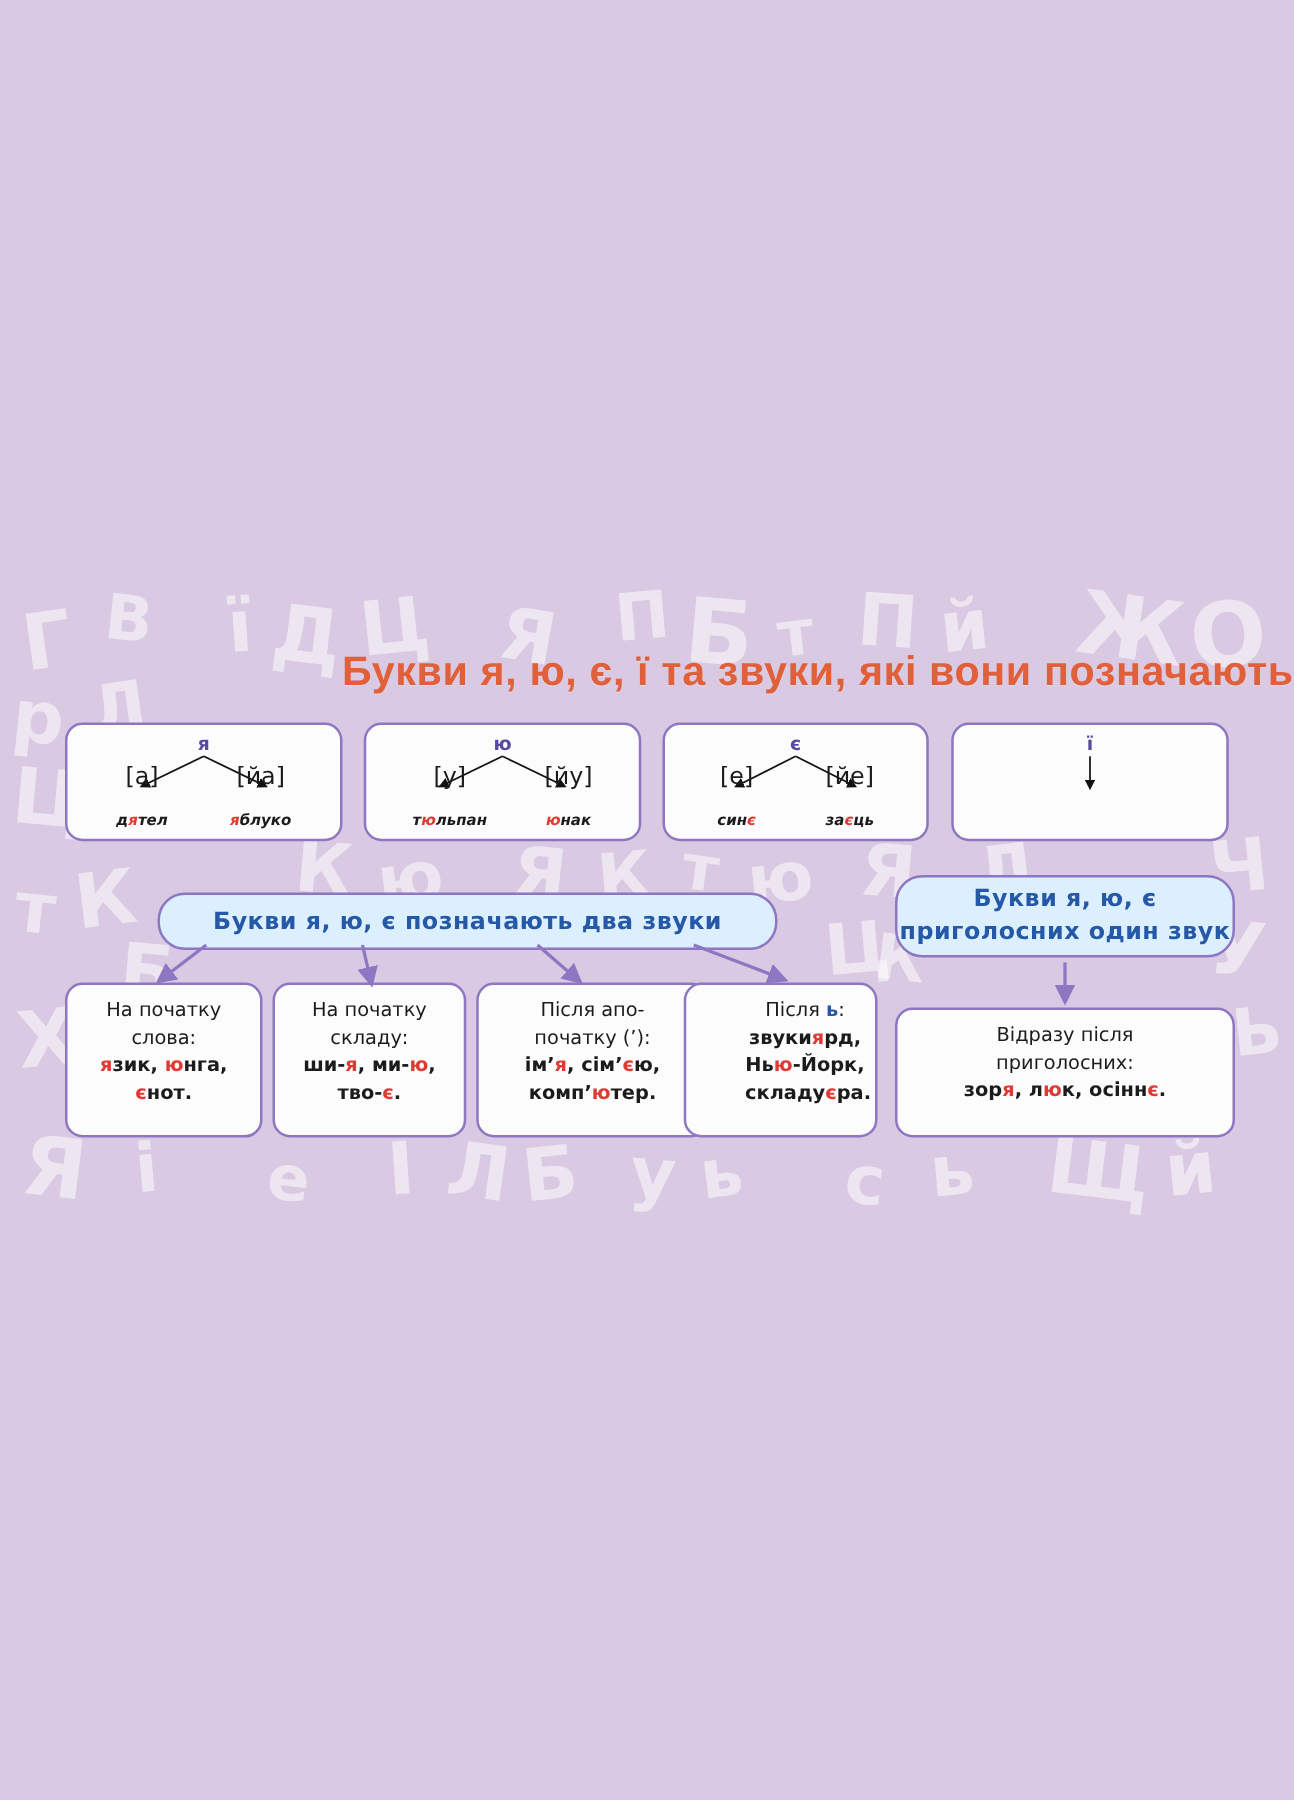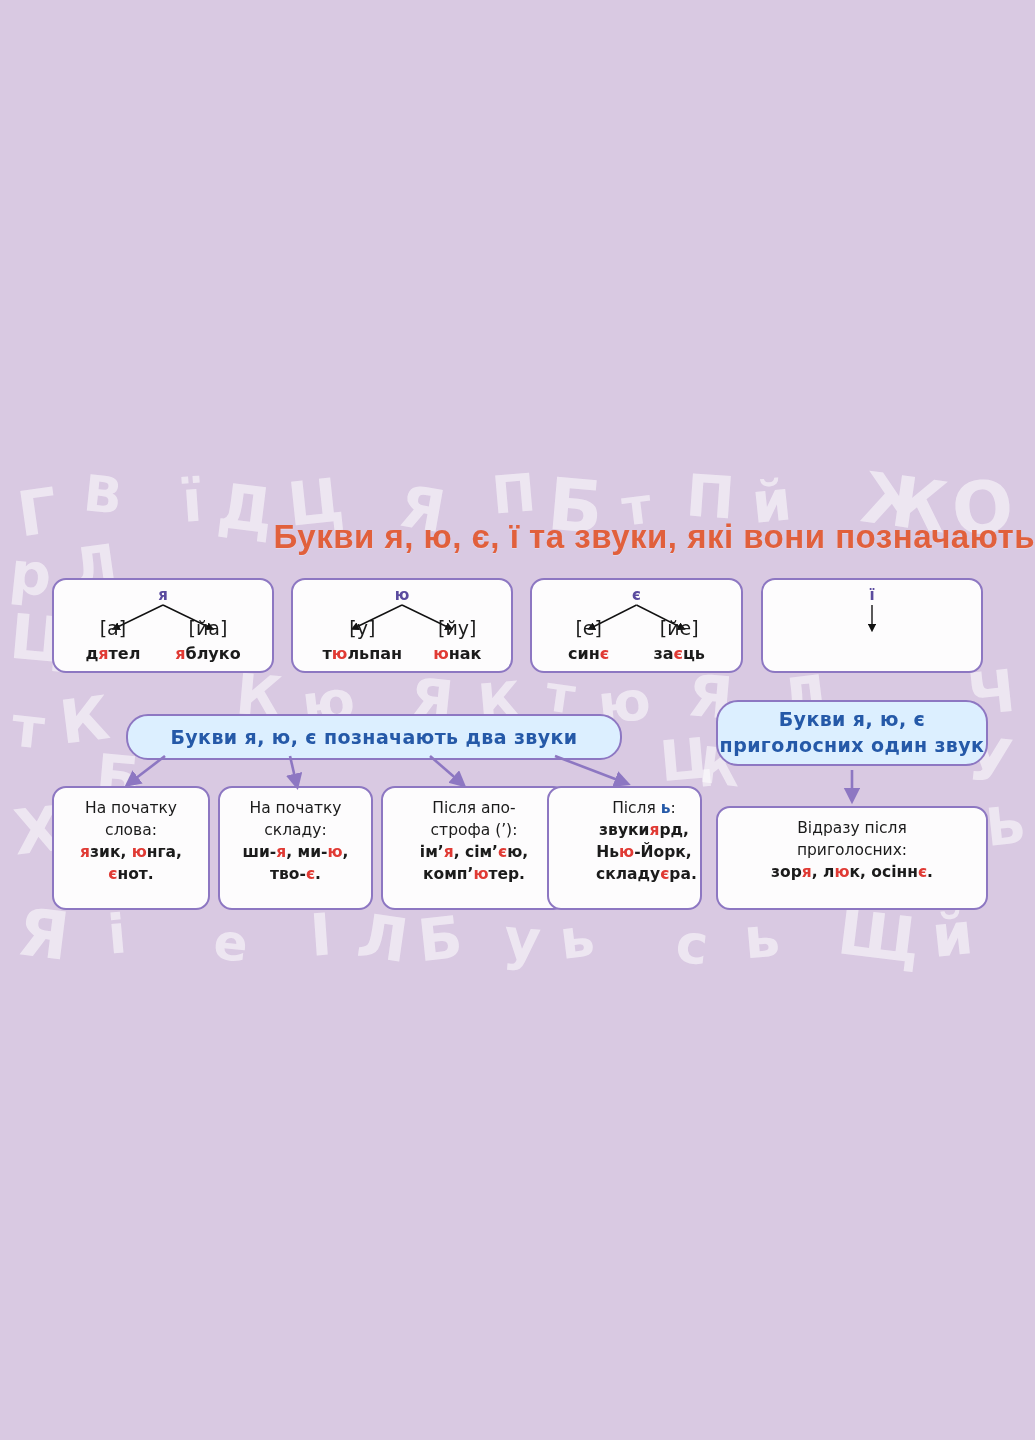--- a/index.html
+++ b/index.html
@@ -104,25 +104,26 @@
     box-sizing: border-box;
   }
   .lc-branches.single { justify-content: center; }
   .branch { text-align: center; }
   .branch .phon {
     font-size: 19px;
     color: #1b1b1b;
     line-height: 1.05;
   }
   .branch .word {
-    font-size: 16px;
+    font-size: 12px;
     font-weight: 700;
     color: #1b1b1b;
     line-height: 1.25;
-    margin-top: 5px;
+    margin-top: 17px;
+    font-style: italic;
   }
   .hl { color: #e03a34; }
 
   
   .banner {
     position: absolute;
     background: #dcefff;
     border: 2.5px solid #8d77c2;
     border-radius: 22px;
     box-sizing: border-box;
@@ -361,21 +362,21 @@
         <span class="rule-line examples"><span><span class="hl">є</span><span>нот.</span></span></span>
       </div>
       <div class="card rule-card r1">
         <span class="rule-line">На початку</span>
         <span class="rule-line">складу:</span>
         <span class="rule-line examples"><span><span>ши-</span><span class="hl">я</span><span>,</span></span> <span><span>ми-</span><span class="hl">ю</span><span>,</span></span></span>
         <span class="rule-line examples"><span><span>тво-</span><span class="hl">є</span><span>.</span></span></span>
       </div>
       <div class="card rule-card r2">
         <span class="rule-line">Після апо-</span>
-        <span class="rule-line">строфа (’):</span>
+        <span class="rule-line">початку (’):</span>
         <span class="rule-line examples"><span><span>ім’</span><span class="hl">я</span><span>,</span></span> <span><span>сім’</span><span class="hl">є</span><span>ю,</span></span></span>
         <span class="rule-line examples"><span><span>комп’</span><span class="hl">ю</span><span>тер.</span></span></span>
       </div>
       <div class="card rule-card r3">
         <span class="rule-line">Після <span class="rule-head-mark">ь</span><span>:</span></span>
         <span class="rule-line examples"><span><span>звуки</span><span class="hl">я</span><span>рд,</span></span></span>
         <span class="rule-line examples"><span><span>Нь</span><span class="hl">ю</span><span>-Йорк,</span></span></span>
         <span class="rule-line examples"><span><span>складу</span><span class="hl">є</span><span>ра.</span></span></span>
       </div>
       <div class="card rule-card r4">

